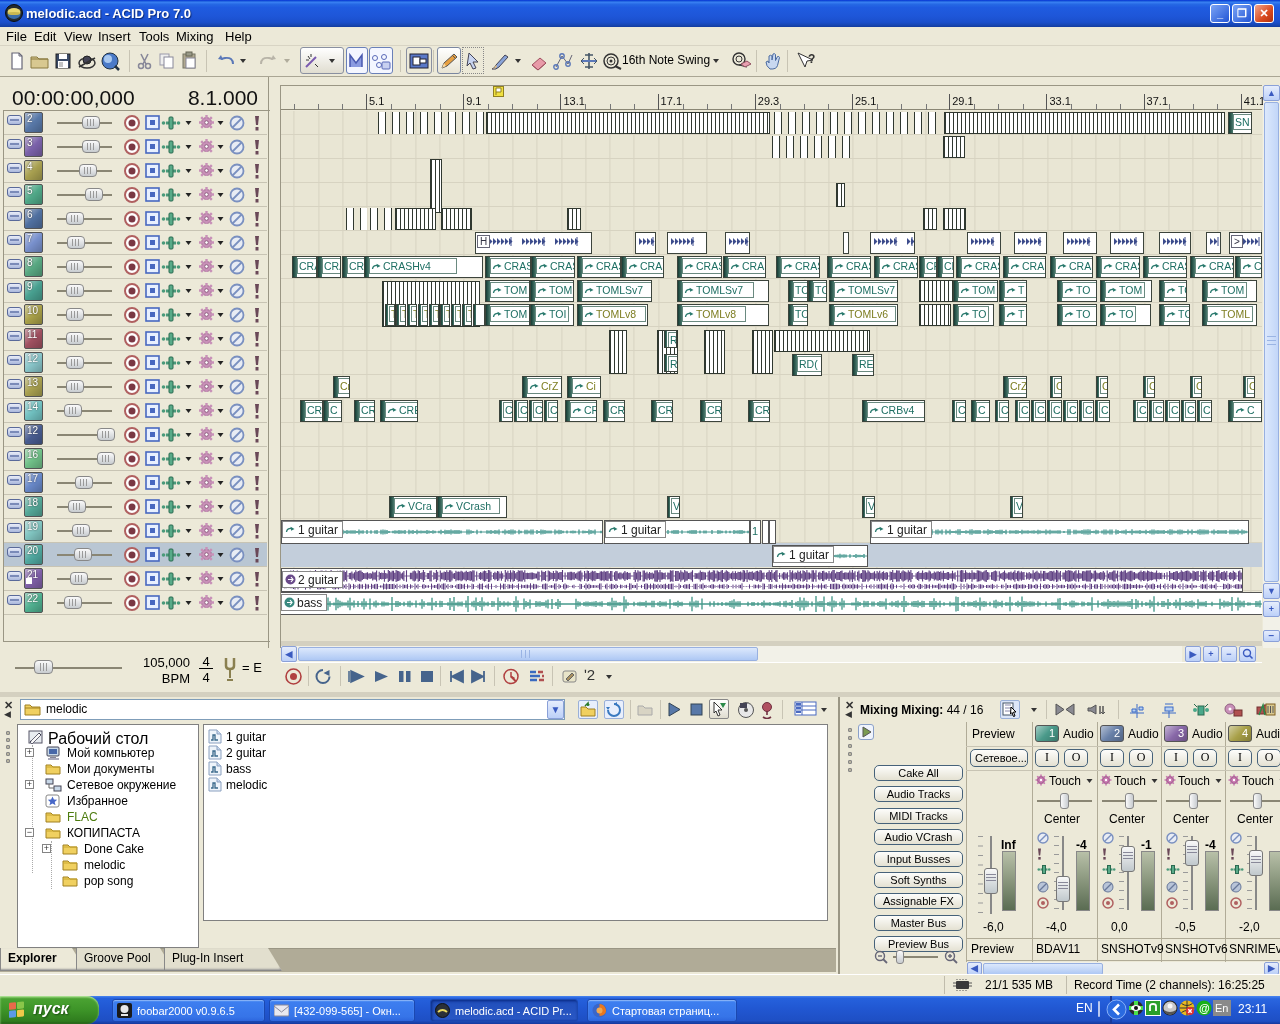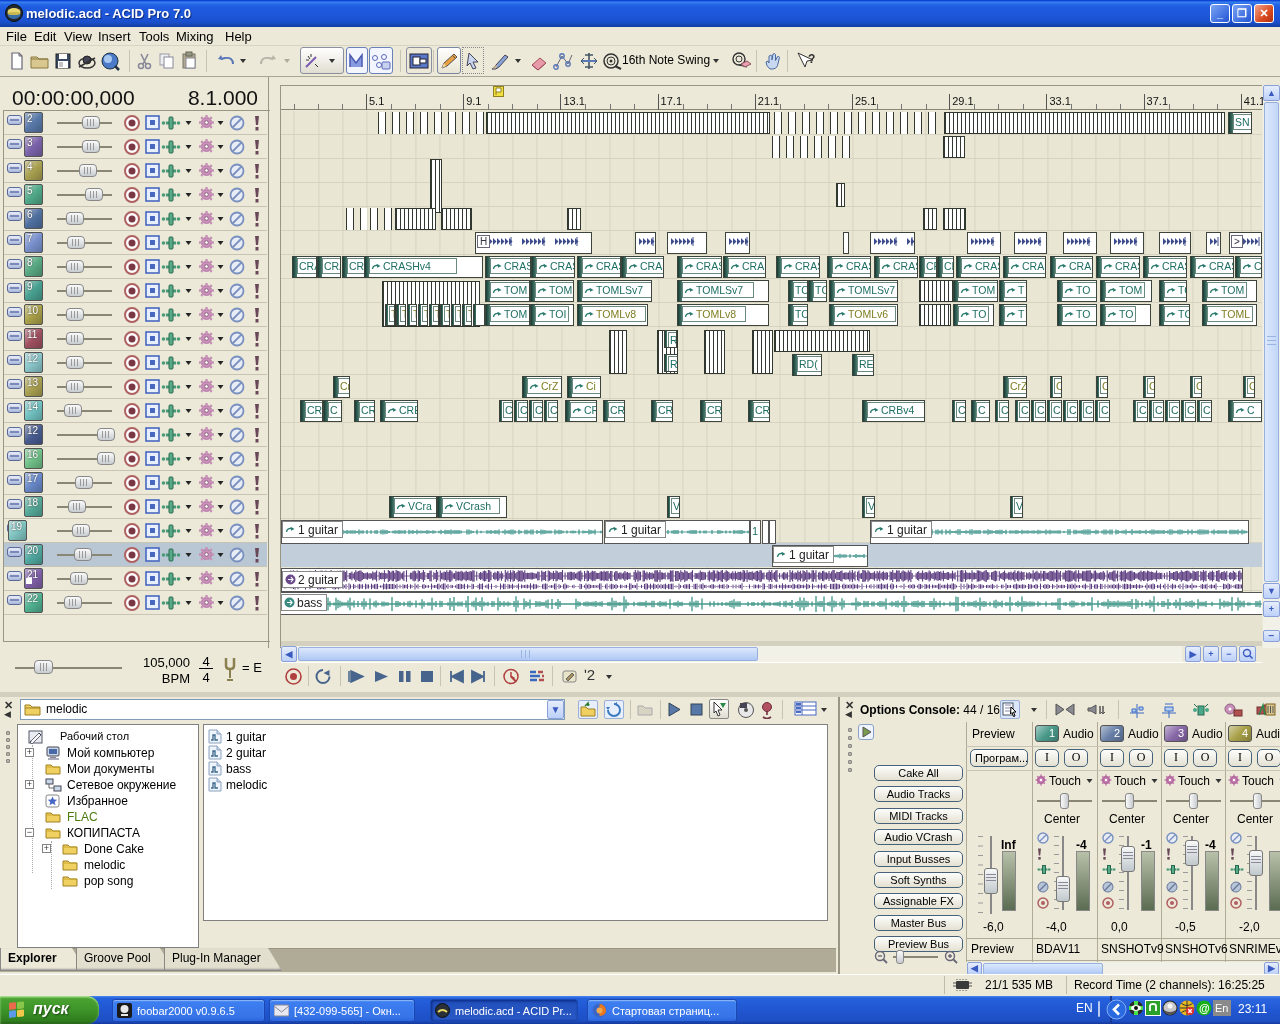--- a/index.html
+++ b/index.html
@@ -1288,21 +1288,21 @@
   </div>
 <div style="position:absolute;left:254px;top:499px;width:6px;height:16px;">
     <svg width="6" height="16">
       <path d="M1 1 h4 l-1 9 h-2 z" fill="#6a4858"></path>
       <rect x="1.5" y="12" width="3" height="3.5" fill="#6a4858"></rect>
     </svg>
   </div>
 <div style="position:absolute;left:4px;top:542px;width:263px;height:1px;background:#c8c4b4"></div>
 <div style="position:absolute;left:7px;top:523px;width:15px;height:10px;border:1px solid #5a6a9a;border-radius:3px;background:linear-gradient(180deg,#e8ecf8,#aab8dc);"></div>
 <div style="position:absolute;left:10px;top:527px;width:9px;height:2px;background:#7a8ab8"></div>
-<div style="position:absolute;left:8px;top:520px;width:19px;height:21px;border:1px solid #555;border-radius:2px;background:linear-gradient(135deg,rgba(255,255,255,0.5) 0%,rgba(255,255,255,0) 50%,rgba(0,0,0,0.22) 100%),#80c4c0;color:#fff;font-size:10px;padding-left:2px;text-shadow:0 0 2px #333">19</div>
+<div style="position:absolute;left:24px;top:520px;width:19px;height:21px;border:1px solid #555;border-radius:2px;background:linear-gradient(135deg,rgba(255,255,255,0.5) 0%,rgba(255,255,255,0) 50%,rgba(0,0,0,0.22) 100%),#80c4c0;color:#fff;font-size:10px;padding-left:2px;text-shadow:0 0 2px #333">19</div>
 <div style="position:absolute;left:57px;top:530px;width:55px;height:2px;background:#8a8674"></div>
 <div style="position:absolute;left:72px;top:524px;width:18px;height:13px;border:1px solid #888;border-radius:4px;background:linear-gradient(180deg,#fafafa,#c8ccd0)"></div>
 <div style="position:absolute;left:77px;top:527px;width:1px;height:7px;background:#999"></div>
 <div style="position:absolute;left:80px;top:527px;width:1px;height:7px;background:#999"></div>
 <div style="position:absolute;left:83px;top:527px;width:1px;height:7px;background:#999"></div>
 <div style="position:absolute;left:124px;top:523px;width:16px;height:16px;">
     <svg width="16" height="16">
       <circle cx="8" cy="8" r="7" fill="#fff" stroke="#b06060" stroke-width="2"></circle>
       <circle cx="8" cy="8" r="3.5" fill="#7a3844"></circle>
     </svg>
@@ -1565,21 +1565,21 @@
 <div style="position:absolute;left:281px;top:86px;width:981px;height:24px;background:#ece9d8;border-bottom:1px solid #8a8674"></div>
 <div style="position:absolute;left:366.0px;top:94px;width:1px;height:16px;background:#555"></div>
 <div style="position:absolute;left:369.0px;top:95px;width:30px;height:13px;font-size:11px;color:#111">5.1</div>
 <div style="position:absolute;left:463.2px;top:94px;width:1px;height:16px;background:#555"></div>
 <div style="position:absolute;left:466.2px;top:95px;width:30px;height:13px;font-size:11px;color:#111">9.1</div>
 <div style="position:absolute;left:560.4px;top:94px;width:1px;height:16px;background:#555"></div>
 <div style="position:absolute;left:563.4px;top:95px;width:30px;height:13px;font-size:11px;color:#111">13.1</div>
 <div style="position:absolute;left:657.6px;top:94px;width:1px;height:16px;background:#555"></div>
 <div style="position:absolute;left:660.6px;top:95px;width:30px;height:13px;font-size:11px;color:#111">17.1</div>
 <div style="position:absolute;left:754.8px;top:94px;width:1px;height:16px;background:#555"></div>
-<div style="position:absolute;left:757.8px;top:95px;width:30px;height:13px;font-size:11px;color:#111">21.1</div>
+<div style="position:absolute;left:757.8px;top:95px;width:30px;height:13px;font-size:11px;color:#111">29.3</div>
 <div style="position:absolute;left:852.0px;top:94px;width:1px;height:16px;background:#555"></div>
 <div style="position:absolute;left:855.0px;top:95px;width:30px;height:13px;font-size:11px;color:#111">25.1</div>
 <div style="position:absolute;left:949.2px;top:94px;width:1px;height:16px;background:#555"></div>
 <div style="position:absolute;left:952.2px;top:95px;width:30px;height:13px;font-size:11px;color:#111">29.1</div>
 <div style="position:absolute;left:1046.4px;top:94px;width:1px;height:16px;background:#555"></div>
 <div style="position:absolute;left:1049.4px;top:95px;width:30px;height:13px;font-size:11px;color:#111">33.1</div>
 <div style="position:absolute;left:1143.6px;top:94px;width:1px;height:16px;background:#555"></div>
 <div style="position:absolute;left:1146.6px;top:95px;width:30px;height:13px;font-size:11px;color:#111">37.1</div>
 <div style="position:absolute;left:1240.8000000000002px;top:94px;width:1px;height:16px;background:#555"></div>
 <div style="position:absolute;left:1243.8000000000002px;top:95px;width:30px;height:13px;font-size:11px;color:#111">41.1</div>
@@ -2598,21 +2598,21 @@
 <div style="position:absolute;left:32px;top:745px;width:1px;height:128px;border-left:1px dotted #aaa"></div>
 <div style="position:absolute;left:51px;top:841px;width:1px;height:48px;border-left:1px dotted #aaa"></div>
 <div style="position:absolute;left:28px;top:730px;width:17px;height:14px;">
     <svg width="16" height="14">
       <rect x="1" y="1" width="13" height="12" fill="#e8ecf0" stroke="#556"></rect>
       <path d="M2 12 l9 -9 2 2 -9 9z" fill="#f8f8f8" stroke="#667"></path>
       <path d="M11 3 l2 2" stroke="#334"></path>
       <path d="M2 12 l1.5 -0.5 -1 -1z" fill="#334"></path>
     </svg>
   </div>
-<div style="position:absolute;left:60px;top:730px;width:150px;height:14px;font-size:11px;color:#000">Рабочий стол</div>
+<div style="position:absolute;left:48px;top:730px;width:150px;height:14px;font-size:16px;color:#000">Рабочий стол</div>
 <div style="position:absolute;left:25px;top:748px;width:9px;height:9px;border:1px solid #848484;background:#fff;font-size:9px;line-height:7px;text-align:center;color:#333">+</div>
 <div style="position:absolute;left:45px;top:746px;width:17px;height:14px;">
     <svg width="17" height="14">
       <rect x="2" y="1" width="12" height="9" rx="1" fill="#c8d8e8" stroke="#445"></rect>
       <rect x="4" y="3" width="8" height="5" fill="#4868a8"></rect>
       <rect x="5" y="11" width="6" height="2" fill="#889"></rect>
       <rect x="3" y="12" width="11" height="2" fill="#aab"></rect>
     </svg>
   </div>
 <div style="position:absolute;left:67px;top:746px;width:150px;height:14px;font-size:12px;color:#000">Мой компьютер</div>
@@ -2708,33 +2708,33 @@
       <path d="M3 11 h2 v-5 h2 v5 h3" fill="none" stroke="#38688a" stroke-width="1.3"></path>
     </svg>
   </div>
 <div style="position:absolute;left:226px;top:778px;width:120px;height:14px;font-size:12px;color:#000">melodic</div>
 <div style="position:absolute;left:0px;top:948px;width:836px;height:24px;background:#b0ab97;border-top:1px solid #9a9684"></div>
 <div style="position:absolute;left:0px;top:948px;width:86px;height:23px;background:#ece9d8;border-bottom:1px solid #888;border-left:1px solid #888;clip-path:polygon(0 0,calc(100% - 14px) 0,100% 100%,0 100%);box-shadow:inset -2px -1px 2px #999"></div>
 <div style="position:absolute;left:8px;top:951px;width:64px;height:16px;font-size:12px;font-weight:bold;color:#000">Explorer</div>
 <div style="position:absolute;left:76px;top:948px;width:98px;height:23px;background:#e2dfce;border-bottom:1px solid #888;border-left:1px solid #888;clip-path:polygon(0 0,calc(100% - 14px) 0,100% 100%,0 100%);box-shadow:inset -2px -1px 2px #999"></div>
 <div style="position:absolute;left:84px;top:951px;width:76px;height:16px;font-size:12px;font-weight:normal;color:#000">Groove Pool</div>
 <div style="position:absolute;left:164px;top:948px;width:118px;height:23px;background:#e2dfce;border-bottom:1px solid #888;border-left:1px solid #888;clip-path:polygon(0 0,calc(100% - 14px) 0,100% 100%,0 100%);box-shadow:inset -2px -1px 2px #999"></div>
-<div style="position:absolute;left:172px;top:951px;width:96px;height:16px;font-size:12px;font-weight:normal;color:#000">Plug-In Manager</div>
+<div style="position:absolute;left:172px;top:951px;width:96px;height:16px;font-size:12px;font-weight:normal;color:#000">Plug-In Insert</div>
 <div style="position:absolute;left:0px;top:972px;width:1280px;height:2px;background:#ece9d8"></div>
 <div style="position:absolute;left:838px;top:697px;width:2px;height:277px;background:#9a9684"></div>
 <div style="position:absolute;left:841px;top:697px;width:439px;height:277px;background:#ece9d8"></div>
 <div style="position:absolute;left:845px;top:699px;width:10px;height:10px;font-size:11px;color:#333;font-weight:bold">✕</div>
 <div style="position:absolute;left:845px;top:709px;width:10px;height:10px;font-size:9px;color:#333">◀</div>
 <div style="position:absolute;left:848px;top:728px;width:4px;height:4px;background:#b8b4a0;border:1px solid #888;border-radius:1px"></div>
 <div style="position:absolute;left:848px;top:736px;width:4px;height:4px;background:#b8b4a0;border:1px solid #888;border-radius:1px"></div>
 <div style="position:absolute;left:848px;top:744px;width:4px;height:4px;background:#b8b4a0;border:1px solid #888;border-radius:1px"></div>
 <div style="position:absolute;left:848px;top:752px;width:4px;height:4px;background:#b8b4a0;border:1px solid #888;border-radius:1px"></div>
 <div style="position:absolute;left:848px;top:760px;width:4px;height:4px;background:#b8b4a0;border:1px solid #888;border-radius:1px"></div>
 <div style="position:absolute;left:848px;top:768px;width:4px;height:4px;background:#b8b4a0;border:1px solid #888;border-radius:1px"></div>
-<div style="position:absolute;left:860px;top:703px;width:160px;height:15px;font-size:12px;color:#000;white-space:nowrap"><b>Options Console:</b> 44 / 16</div>
+<div style="position:absolute;left:860px;top:703px;width:160px;height:15px;font-size:12px;color:#000;white-space:nowrap"><b>Mixing Mixing:</b> 44 / 16</div>
 <div style="position:absolute;left:1000px;top:700px;width:20px;height:19px;border:1px solid #9ab0d8;border-radius:2px;background:#dce6f8">
     <svg width="18" height="17">
       <rect x="2" y="2" width="10" height="12" fill="#fff" stroke="#456"></rect>
       <path d="M4 4 h6 M4 7 h6 M4 10 h6" stroke="#88a"></path>
       <path d="M10 6 l5 5 -2.5 0 1.5 4 -1.5 0.5 -1.5 -4 -1.5 1.5z" fill="#fff" stroke="#000"></path>
     </svg>
   </div>
 <div style="position:absolute;left:1030px;top:707px;width:8px;height:7px;">
     <svg width="8" height="7">
       <path d="M1 1 l3 4 3 -4 z" fill="#333"></path>
@@ -2833,21 +2833,21 @@
 <div style="position:absolute;left:966px;top:770px;width:314px;height:1px;background:#c8c4b4"></div>
 <div style="position:absolute;left:972px;top:727px;width:60px;height:14px;font-size:12px;color:#000">Preview</div>
 <div style="position:absolute;left:1035px;top:725px;width:24px;height:17px;border:1px solid #555;border-radius:3px;background:linear-gradient(135deg,rgba(255,255,255,0.5),rgba(255,255,255,0) 50%,rgba(0,0,0,0.22)),#4a9a8a;color:#fff;font-size:11px;text-align:right;padding:1px 3px 0 0">1</div>
 <div style="position:absolute;left:1063px;top:727px;width:34px;height:14px;font-size:12px;color:#000">Audio</div>
 <div style="position:absolute;left:1100px;top:725px;width:24px;height:17px;border:1px solid #555;border-radius:3px;background:linear-gradient(135deg,rgba(255,255,255,0.5),rgba(255,255,255,0) 50%,rgba(0,0,0,0.22)),#6880a8;color:#fff;font-size:11px;text-align:right;padding:1px 3px 0 0">2</div>
 <div style="position:absolute;left:1128px;top:727px;width:34px;height:14px;font-size:12px;color:#000">Audio</div>
 <div style="position:absolute;left:1164px;top:725px;width:24px;height:17px;border:1px solid #555;border-radius:3px;background:linear-gradient(135deg,rgba(255,255,255,0.5),rgba(255,255,255,0) 50%,rgba(0,0,0,0.22)),#8868a8;color:#fff;font-size:11px;text-align:right;padding:1px 3px 0 0">3</div>
 <div style="position:absolute;left:1192px;top:727px;width:34px;height:14px;font-size:12px;color:#000">Audio</div>
 <div style="position:absolute;left:1228px;top:725px;width:24px;height:17px;border:1px solid #555;border-radius:3px;background:linear-gradient(135deg,rgba(255,255,255,0.5),rgba(255,255,255,0) 50%,rgba(0,0,0,0.22)),#a8a048;color:#fff;font-size:11px;text-align:right;padding:1px 3px 0 0">4</div>
 <div style="position:absolute;left:1256px;top:727px;width:34px;height:14px;font-size:12px;color:#000">Audio</div>
-<div style="position:absolute;left:970px;top:749px;width:58px;height:18px;border:1px solid #46627a;border-radius:5px;background:linear-gradient(180deg,#fdfdfb,#e4e1d2);font-size:11px;padding:2px 0 0 4px;overflow:hidden;white-space:nowrap">Програм...</div>
+<div style="position:absolute;left:970px;top:749px;width:58px;height:18px;border:1px solid #46627a;border-radius:5px;background:linear-gradient(180deg,#fdfdfb,#e4e1d2);font-size:11px;padding:2px 0 0 4px;overflow:hidden;white-space:nowrap">Сетевое...</div>
 <div style="position:absolute;left:1035px;top:749px;width:24px;height:18px;border:1px solid #46627a;border-radius:5px;background:linear-gradient(180deg,#fdfdfb,#e4e1d2);font-size:12px;text-align:center;font-family:'Liberation Serif',serif">I</div>
 <div style="position:absolute;left:1064px;top:749px;width:24px;height:18px;border:1px solid #46627a;border-radius:5px;background:linear-gradient(180deg,#fdfdfb,#e4e1d2);font-size:12px;text-align:center;font-family:'Liberation Serif',serif">O</div>
 <div style="position:absolute;left:1100px;top:749px;width:24px;height:18px;border:1px solid #46627a;border-radius:5px;background:linear-gradient(180deg,#fdfdfb,#e4e1d2);font-size:12px;text-align:center;font-family:'Liberation Serif',serif">I</div>
 <div style="position:absolute;left:1129px;top:749px;width:24px;height:18px;border:1px solid #46627a;border-radius:5px;background:linear-gradient(180deg,#fdfdfb,#e4e1d2);font-size:12px;text-align:center;font-family:'Liberation Serif',serif">O</div>
 <div style="position:absolute;left:1164px;top:749px;width:24px;height:18px;border:1px solid #46627a;border-radius:5px;background:linear-gradient(180deg,#fdfdfb,#e4e1d2);font-size:12px;text-align:center;font-family:'Liberation Serif',serif">I</div>
 <div style="position:absolute;left:1193px;top:749px;width:24px;height:18px;border:1px solid #46627a;border-radius:5px;background:linear-gradient(180deg,#fdfdfb,#e4e1d2);font-size:12px;text-align:center;font-family:'Liberation Serif',serif">O</div>
 <div style="position:absolute;left:1228px;top:749px;width:24px;height:18px;border:1px solid #46627a;border-radius:5px;background:linear-gradient(180deg,#fdfdfb,#e4e1d2);font-size:12px;text-align:center;font-family:'Liberation Serif',serif">I</div>
 <div style="position:absolute;left:1257px;top:749px;width:24px;height:18px;border:1px solid #46627a;border-radius:5px;background:linear-gradient(180deg,#fdfdfb,#e4e1d2);font-size:12px;text-align:center;font-family:'Liberation Serif',serif">O</div>
 <div style="position:absolute;left:1035px;top:774px;width:12px;height:12px;">
     <svg width="12" height="12">

